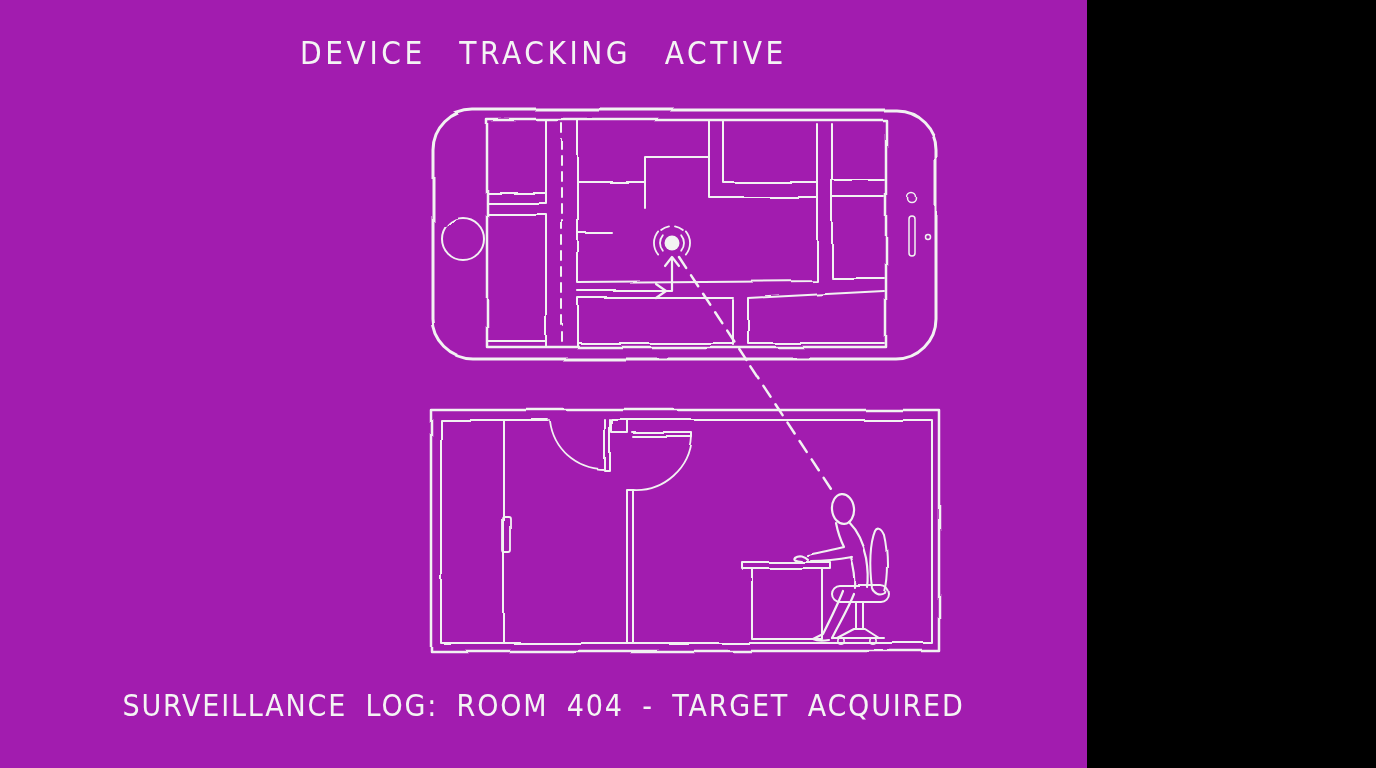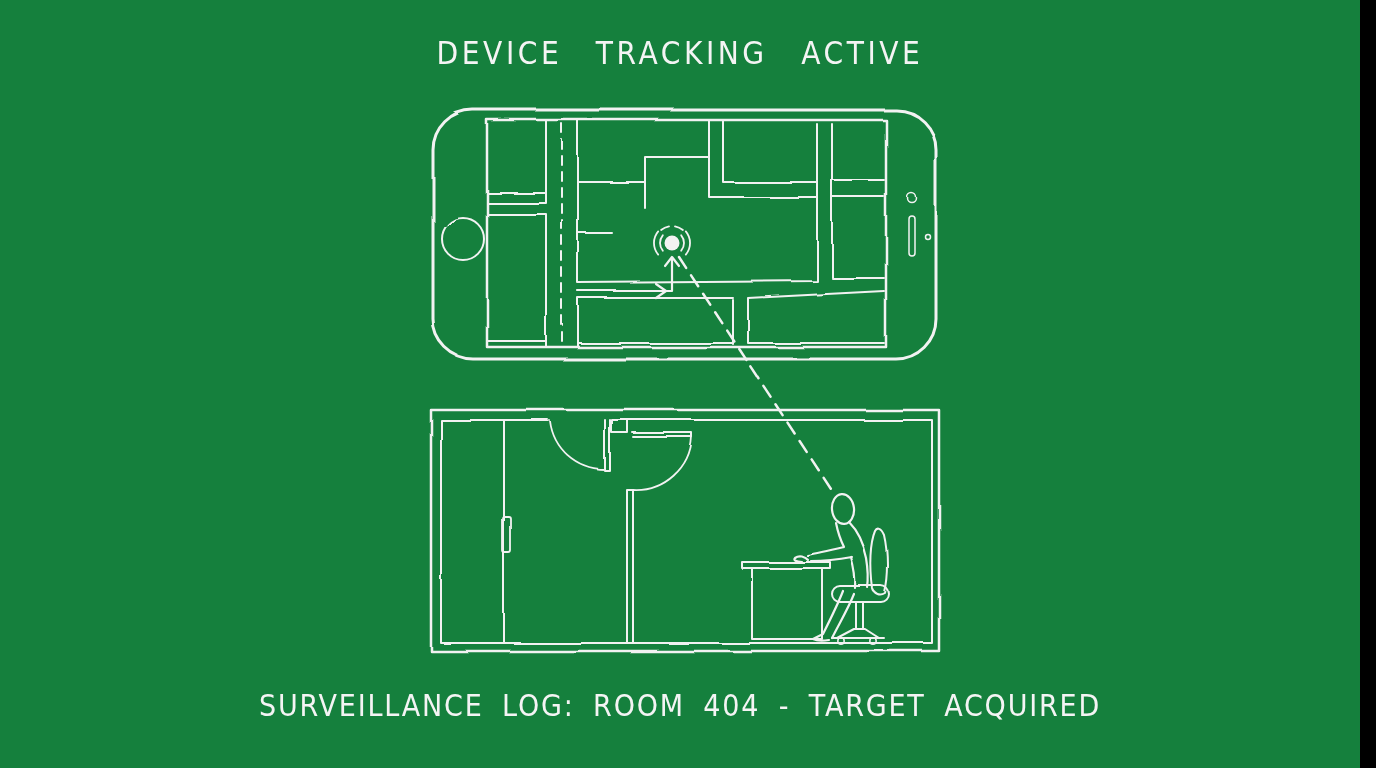--- a/index.html
+++ b/index.html
@@ -1,16 +1,16 @@
 <!DOCTYPE html>
 <html><head>
 <meta charset="utf-8">
 <style>
   html,body{margin:0;padding:0;background:#000;}
-  .canvas{position:relative;width:1360px;height:768px;background:#15803d;overflow:hidden;
+  .canvas{position:relative;width:1087px;height:768px;background:#a21caf;overflow:hidden;
           font-family:"DejaVu Sans",sans-serif;}
   .hand-text{position:absolute;left:0;width:100%;text-align:center;color:#f4f4f4;
              font-family:"DejaVu Sans",sans-serif;white-space:nowrap;}
   .title{top:34px;font-size:32px;letter-spacing:4px;word-spacing:24px;transform:scaleX(.88);}
   .caption{top:688px;font-size:30px;letter-spacing:2px;word-spacing:9px;transform:scaleX(.9);}
   svg{position:absolute;top:0;left:0;}
   .ln{stroke:#f2f2f2;fill:none;stroke-linecap:round;stroke-linejoin:round;}
   .s15{stroke-width:1.5px;} .s18{stroke-width:1.8px;} .s2{stroke-width:2px;}
   .s22{stroke-width:2.2px;} .s25{stroke-width:2.5px;} .s3{stroke-width:3px;}
   .dash-road{stroke-dasharray:9 7;}

